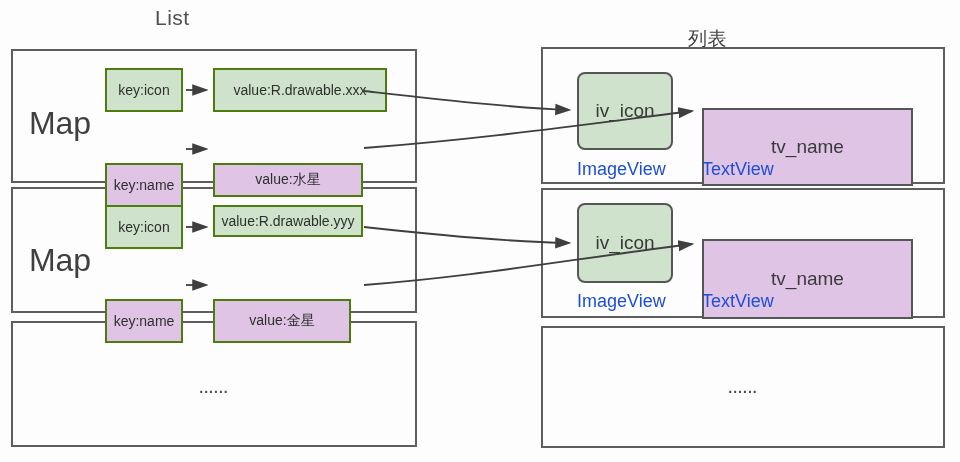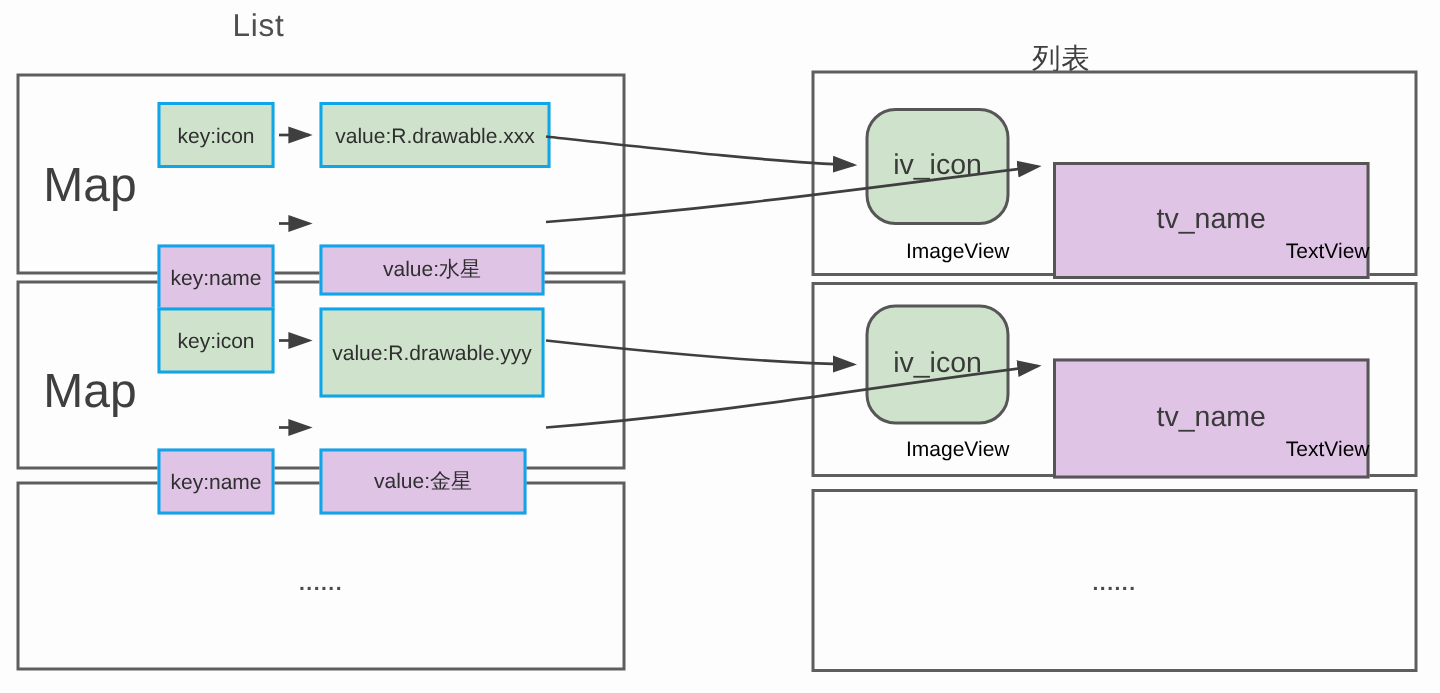--- a/index.html
+++ b/index.html
@@ -14,31 +14,31 @@
   }
   .title{
     text-align:left;color:#4f4f4f;font-size:21px;letter-spacing:.5px;
   }
   .title-cn{font-size:19px;color:#3f3f3f;}
   .map-label{
     font-size:32px;color:#3f3f3f;text-align:center;
   }
   .kv{
     display:flex;align-items:center;justify-content:center;
-    border:2px solid #0ea5e9;font-size:14px;color:#2f2f2f;text-align:center;
+    border:2px solid #4d7c0f;font-size:14px;color:#2f2f2f;text-align:center;
   }
   .green{background:#cfe3cc;}
   .purple{background:#dfc4e6;margin-top:36px;}
   .viewbox{
     display:flex;align-items:center;justify-content:center;
     border:2px solid #565656;font-size:19px;color:#3a3a3a;
   }
-  .rounded{border-radius:20px;}
+  .rounded{border-radius:8px;}
   .caption{
-    text-align:right;font-size:14px;color:#000000;
+    text-align:left;font-size:18px;color:#1d4ed8;
   }
   .ellipsis{
     text-align:center;font-size:14px;font-weight:bold;color:#4a4a4a;letter-spacing:1px;
   }
   svg.arrows{position:absolute;left:0;top:0;pointer-events:none;z-index:5;}
 </style>
 </head>
 <body>
 
 <div id="stage">
@@ -49,27 +49,27 @@
   <div class="abs panel-sec" style="left:11px;top:49px;width:406px;height:134px;"></div>
   <div class="abs panel-sec" style="left:11px;top:187px;width:406px;height:126px;"></div>
   <div class="abs panel-sec" style="left:11px;top:321px;width:406px;height:126px;"></div>
 
   <div class="abs panel-sec" style="left:541px;top:47px;width:404px;height:137px;"></div>
   <div class="abs panel-sec" style="left:541px;top:188px;width:404px;height:130px;"></div>
   <div class="abs panel-sec" style="left:541px;top:326px;width:404px;height:122px;"></div>
 
   <div class="abs map-label" style="left:28px;top:105px;width:64px;">Map</div>
   <div class="abs kv green" style="left:105px;top:68px;width:78px;height:44px;">key:icon</div>
-  <div class="abs kv green" style="left:213px;top:68px;width:154px;height:44px;">value:R.drawable.xxx</div>
+  <div class="abs kv green" style="left:213px;top:68px;width:174px;height:44px;">value:R.drawable.xxx</div>
   <div class="abs kv purple" style="left:105px;top:127px;width:78px;height:44px;">key:name</div>
   <div class="abs kv purple" style="left:213px;top:127px;width:150px;height:34px;">value:水星</div>
 
   <div class="abs map-label" style="left:28px;top:242px;width:64px;">Map</div>
   <div class="abs kv green" style="left:105px;top:205px;width:78px;height:44px;">key:icon</div>
-  <div class="abs kv green" style="left:213px;top:205px;width:150px;height:60px;">value:R.drawable.yyy</div>
+  <div class="abs kv green" style="left:213px;top:205px;width:150px;height:32px;">value:R.drawable.yyy</div>
   <div class="abs kv purple" style="left:105px;top:263px;width:78px;height:44px;">key:name</div>
   <div class="abs kv purple" style="left:213px;top:263px;width:138px;height:44px;">value:金星</div>
 
   <div class="abs ellipsis" style="left:11px;top:380px;width:406px;">......</div>
 
   <div class="abs viewbox green rounded" style="left:577px;top:72px;width:96px;height:78px;">iv_icon</div>
   <div class="abs viewbox purple" style="left:702px;top:72px;width:211px;height:78px;">tv_name</div>
   <div class="abs caption" style="left:577px;top:159px;width:96px;">ImageView</div>
   <div class="abs caption" style="left:702px;top:159px;width:211px;">TextView</div>
 

